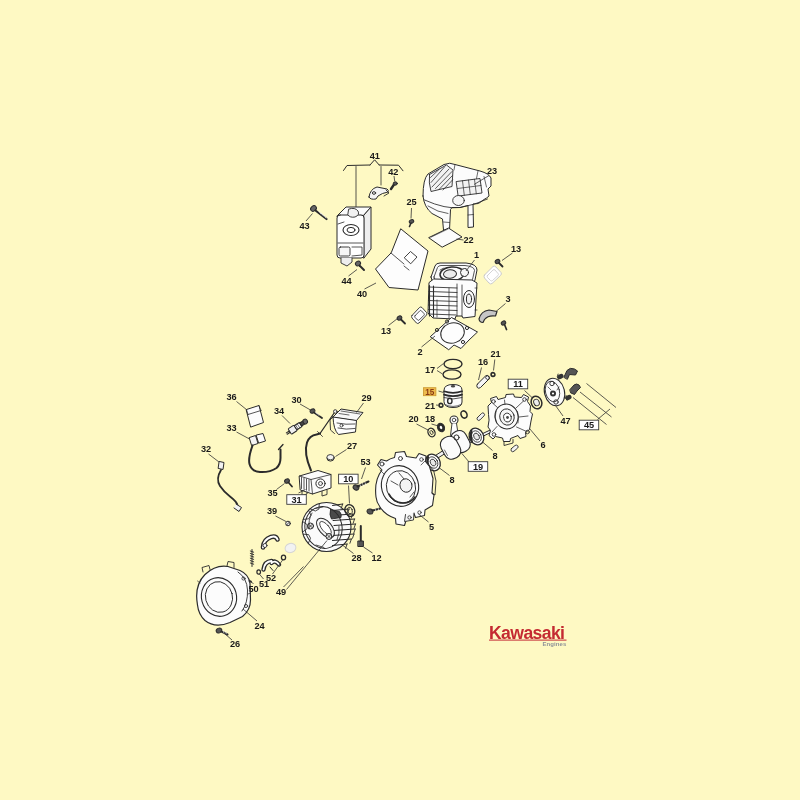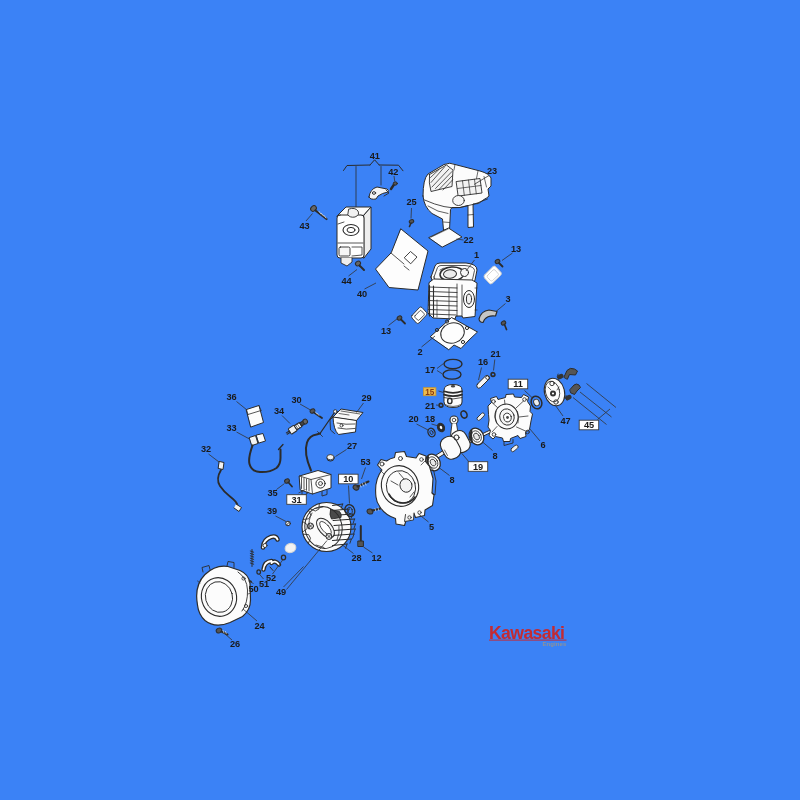--- a/index.html
+++ b/index.html
@@ -1,16 +1,16 @@
 <!DOCTYPE html>
 <html><head>
 <meta charset="utf-8">
 <style>
   html,body{margin:0;padding:0;background:#ffffff;}
-  #page{position:relative;width:800px;height:800px;background:#3b82f6;overflow:hidden;}
+  #page{position:relative;width:800px;height:800px;background:#fef9c3;overflow:hidden;}
   svg{position:absolute;left:0;top:0;opacity:0.999;}
   text{font-family:"Liberation Sans",sans-serif;}
 </style>
 </head>
 <body>
 <div id="page">
 <svg width="800" height="800" viewBox="0 0 800 800">
 <defs>
 <g id="lbl-proto"></g>
 </defs>

